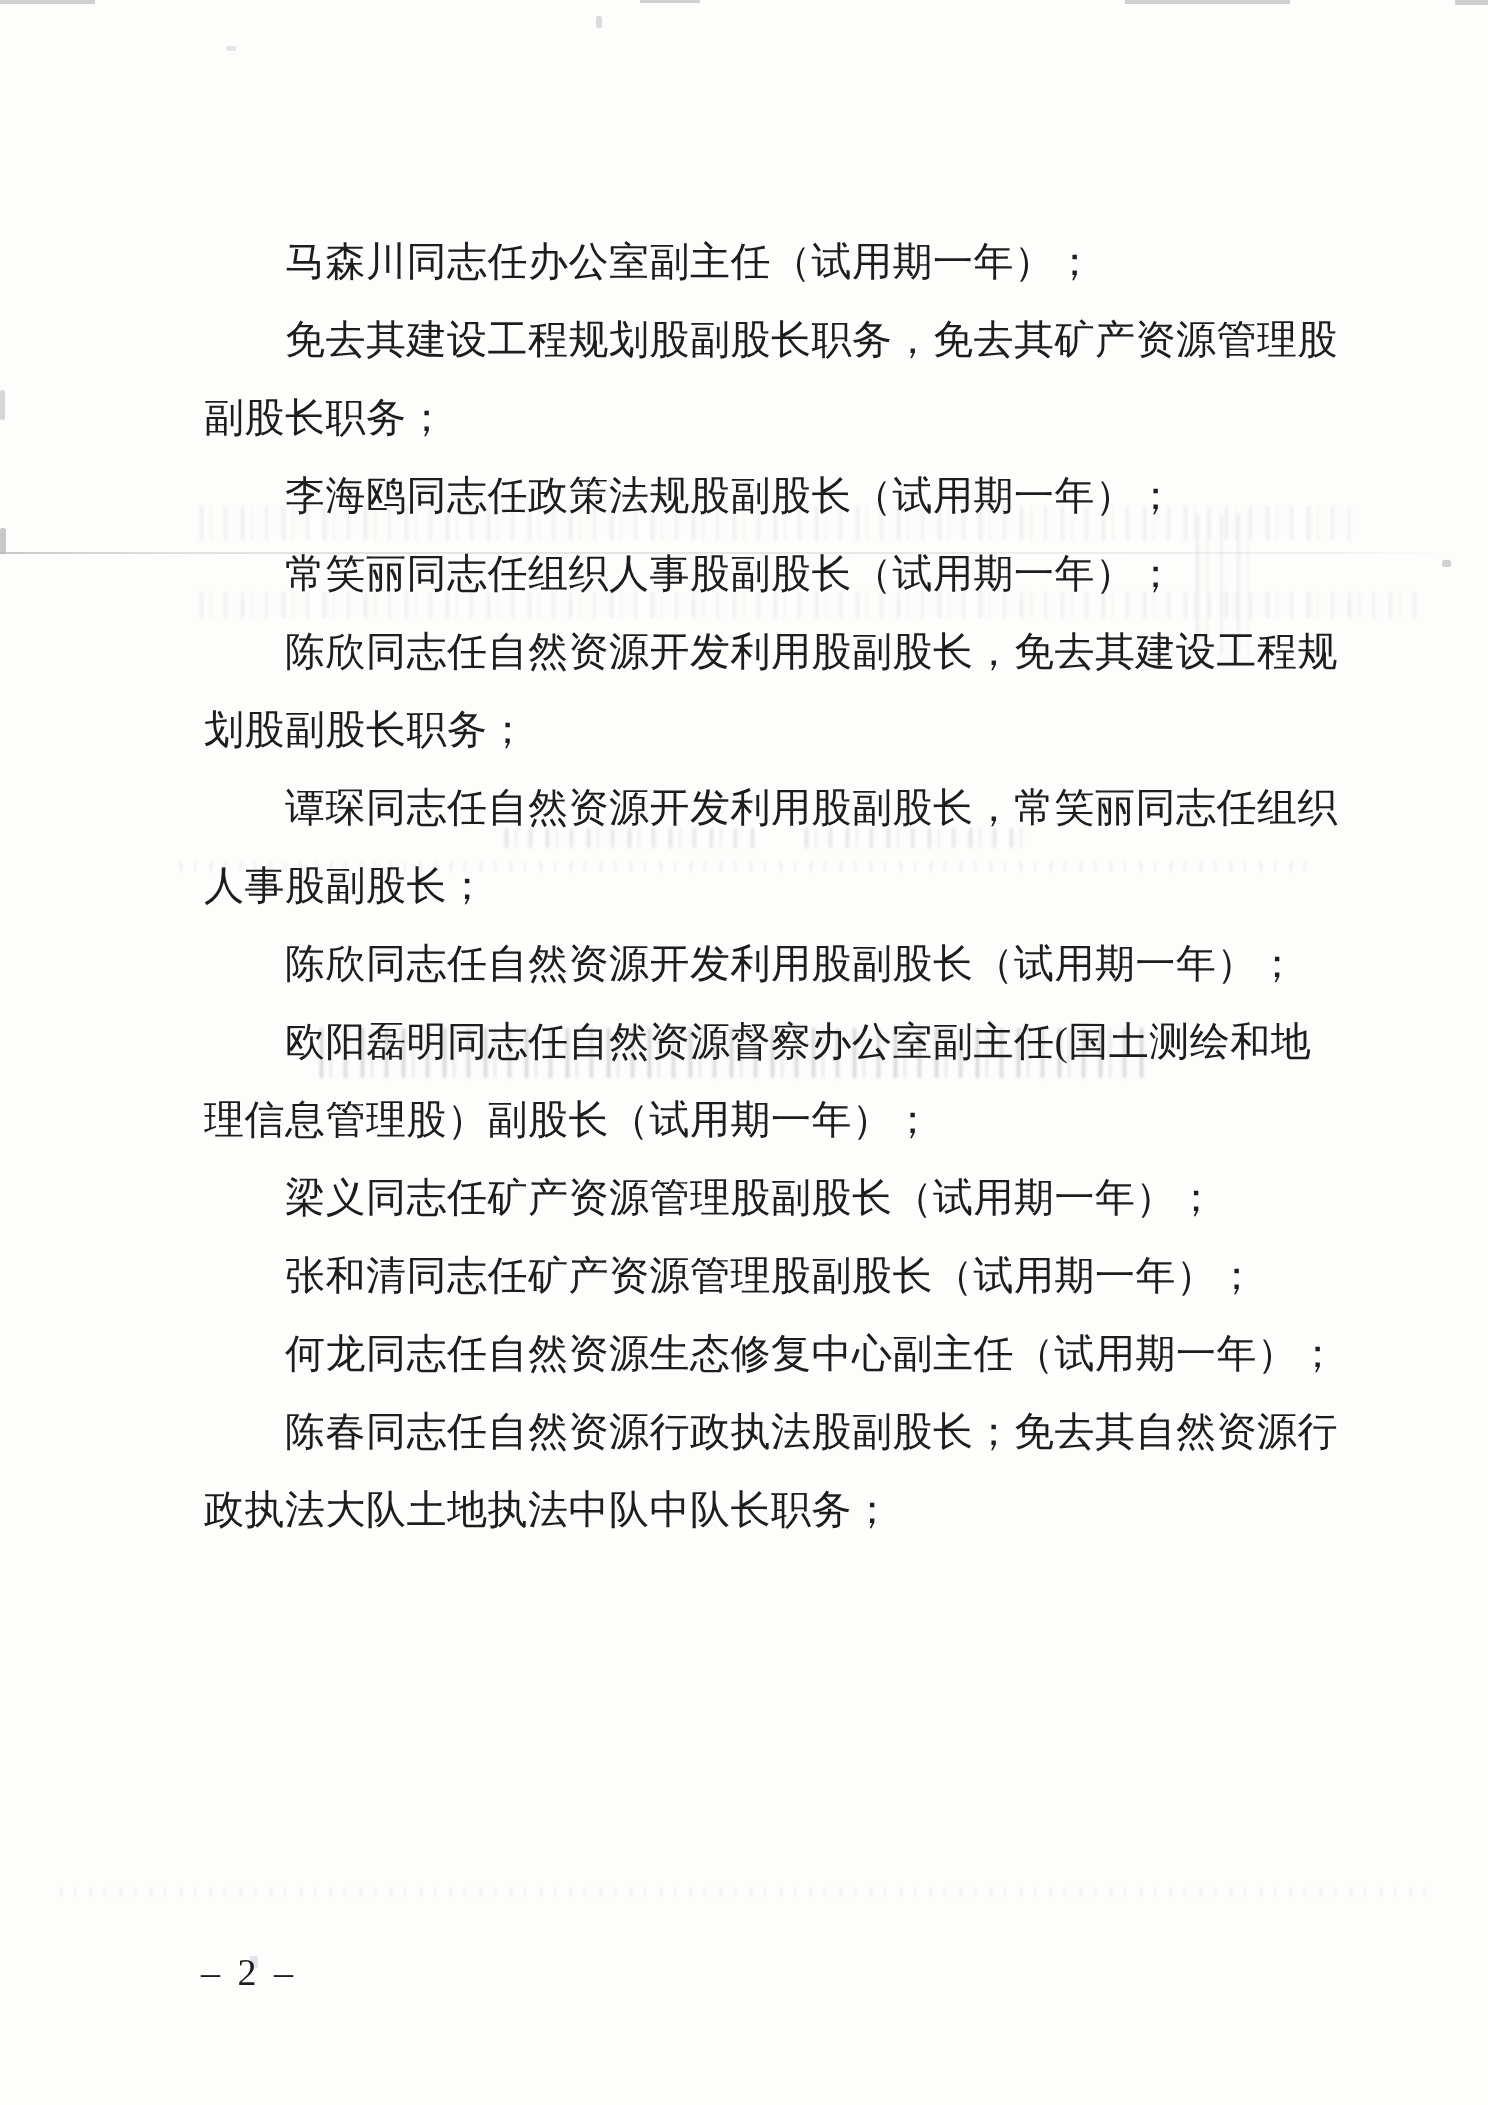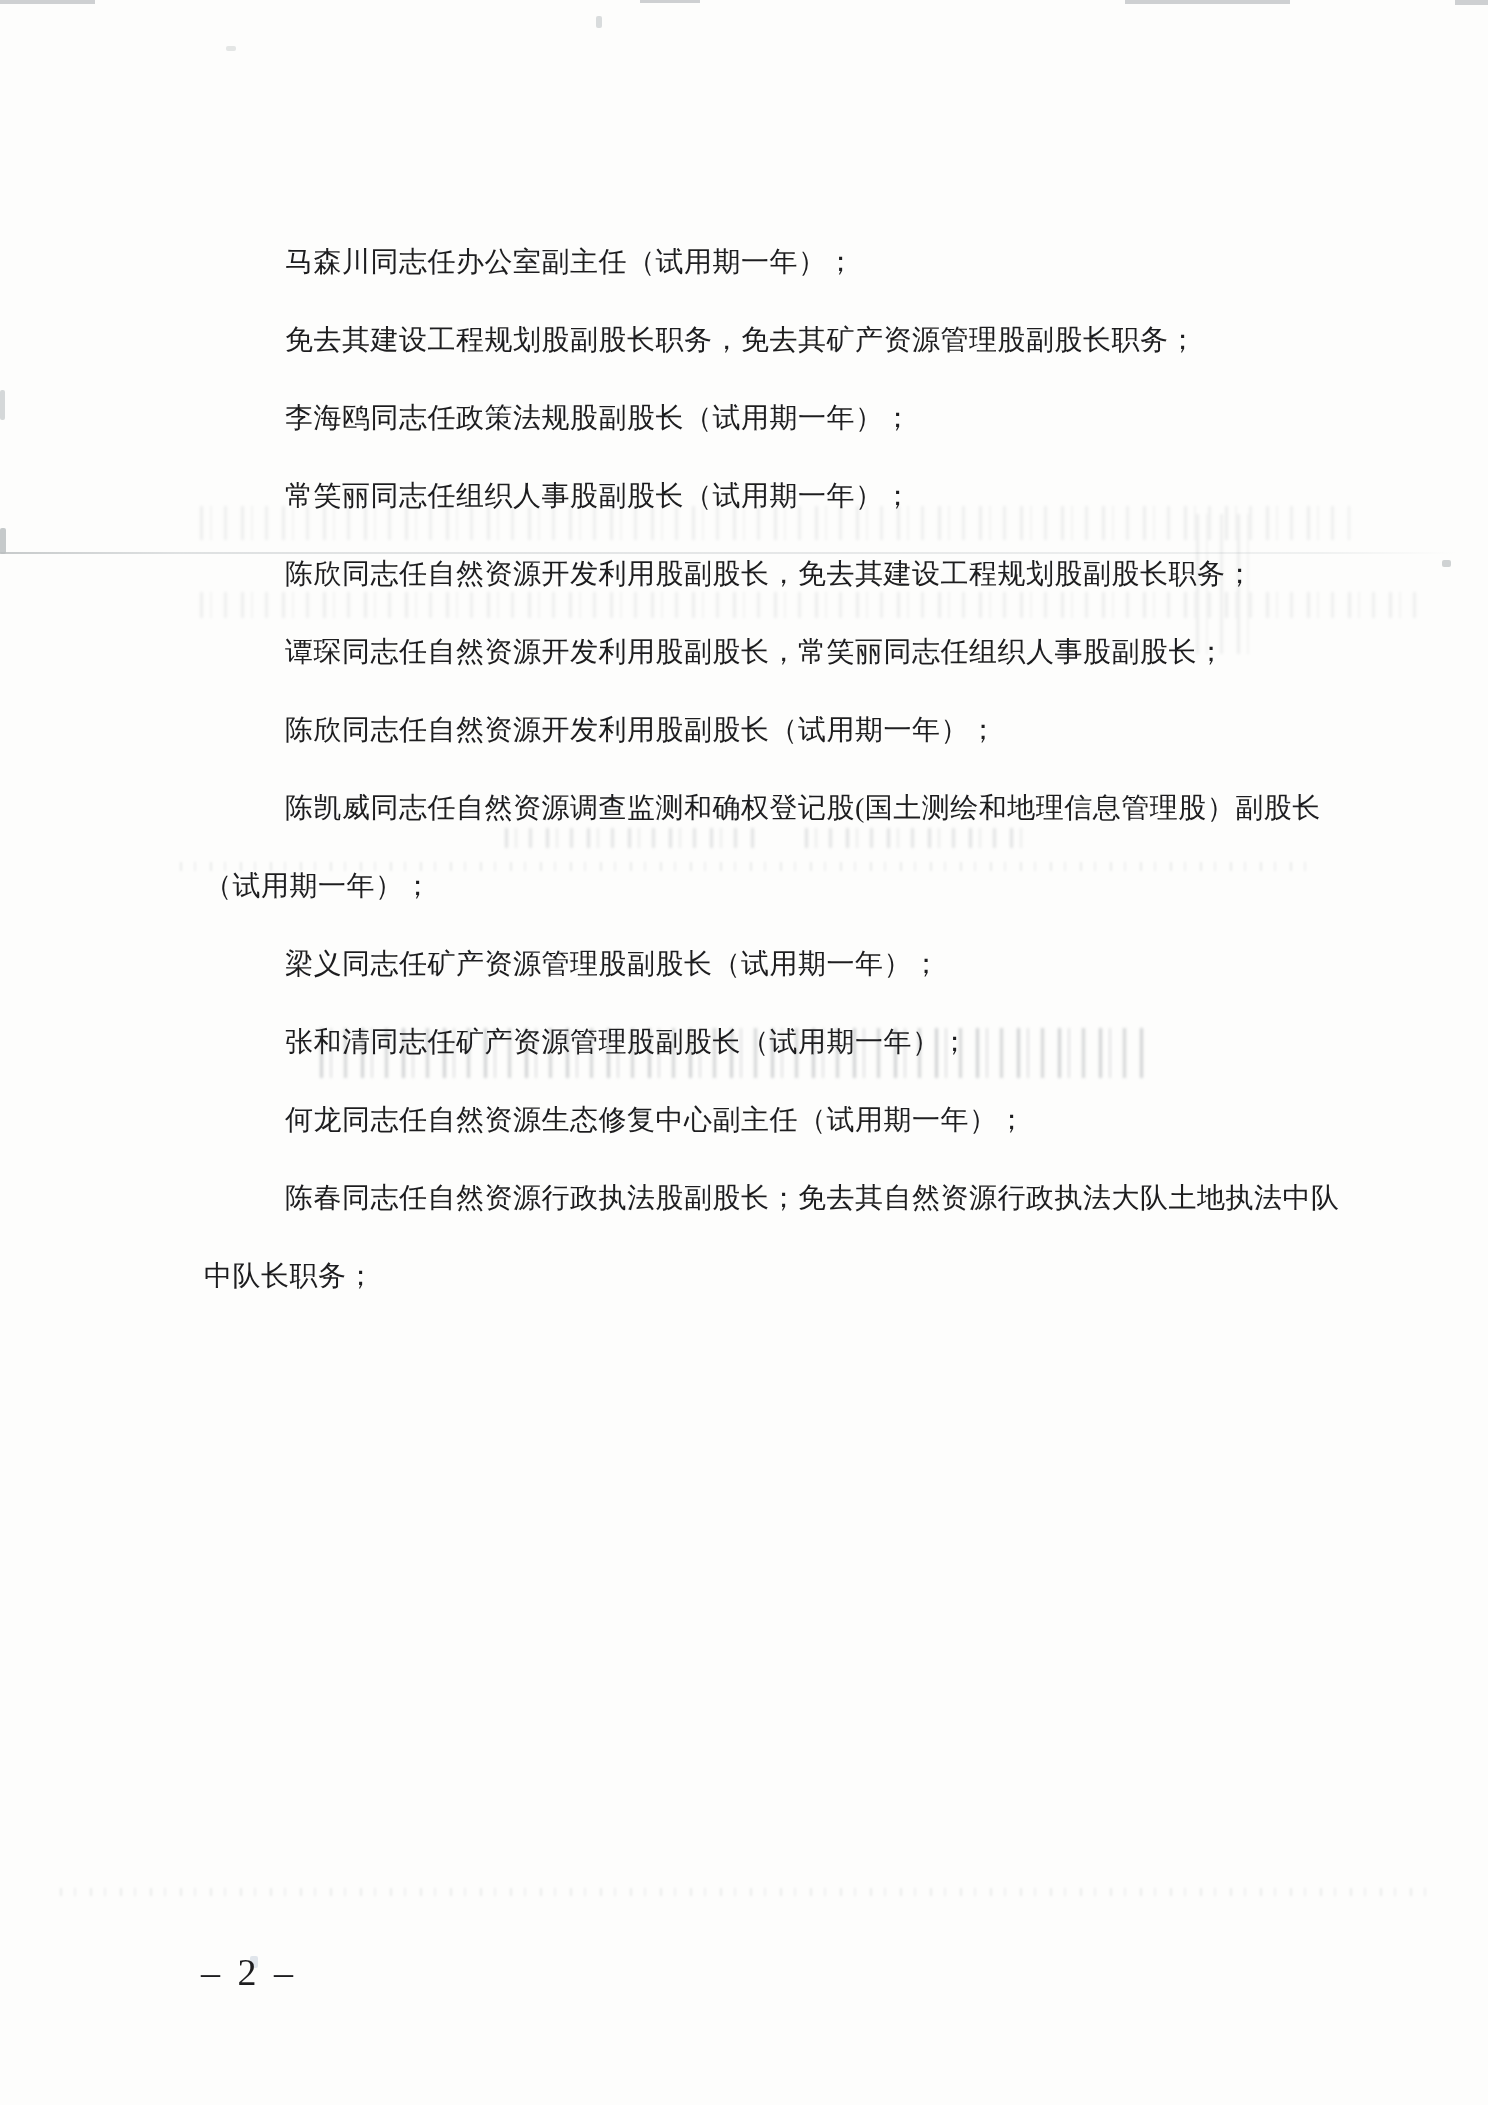--- a/index.html
+++ b/index.html
@@ -13,21 +13,21 @@
     width:1488px;height:2105px;
     background:var(--paper);
     overflow:hidden;
     font-family:"Liberation Serif","DejaVu Serif",serif;
   }
   
   .body-text{
     position:absolute;
     left:204px;top:223px;
     width:1142px;
-    font-size:28px;
+    font-size:40px;
     line-height:78px;
     letter-spacing:0.5px;
     color:var(--ink);
     text-align:left;
     word-break:normal;
   }
   .body-text p{
     margin:0;
     text-indent:81px;
   }
@@ -94,21 +94,21 @@
   <div class="art dotted-band" style="left:60px;top:1888px;width:1380px;height:8px;"></div>
 
   <div class="body-text">
     <p>马森川同志任办公室副主任（试用期一年）；</p>
     <p>免去其建设工程规划股副股长职务，免去其矿产资源管理股副股长职务；</p>
     <p>李海鸥同志任政策法规股副股长（试用期一年）；</p>
     <p>常笑丽同志任组织人事股副股长（试用期一年）；</p>
     <p>陈欣同志任自然资源开发利用股副股长，免去其建设工程规划股副股长职务；</p>
     <p>谭琛同志任自然资源开发利用股副股长，常笑丽同志任组织人事股副股长；</p>
     <p>陈欣同志任自然资源开发利用股副股长（试用期一年）；</p>
-    <p>陈凯威同志任自然资源调查监测和确权登记股(国土测绘和地理信息管理股）副股长（试用期一年）；</p>
+    <p>欧阳磊明同志任自然资源督察办公室副主任(国土测绘和地理信息管理股）副股长（试用期一年）；</p>
     <p>梁义同志任矿产资源管理股副股长（试用期一年）；</p>
     <p>张和清同志任矿产资源管理股副股长（试用期一年）；</p>
     <p>何龙同志任自然资源生态修复中心副主任（试用期一年）；</p>
     <p>陈春同志任自然资源行政执法股副股长；免去其自然资源行政执法大队土地执法中队中队长职务；</p>
   </div>
 
   <div class="page-number">– 2 –</div>
 
 </div>
 

